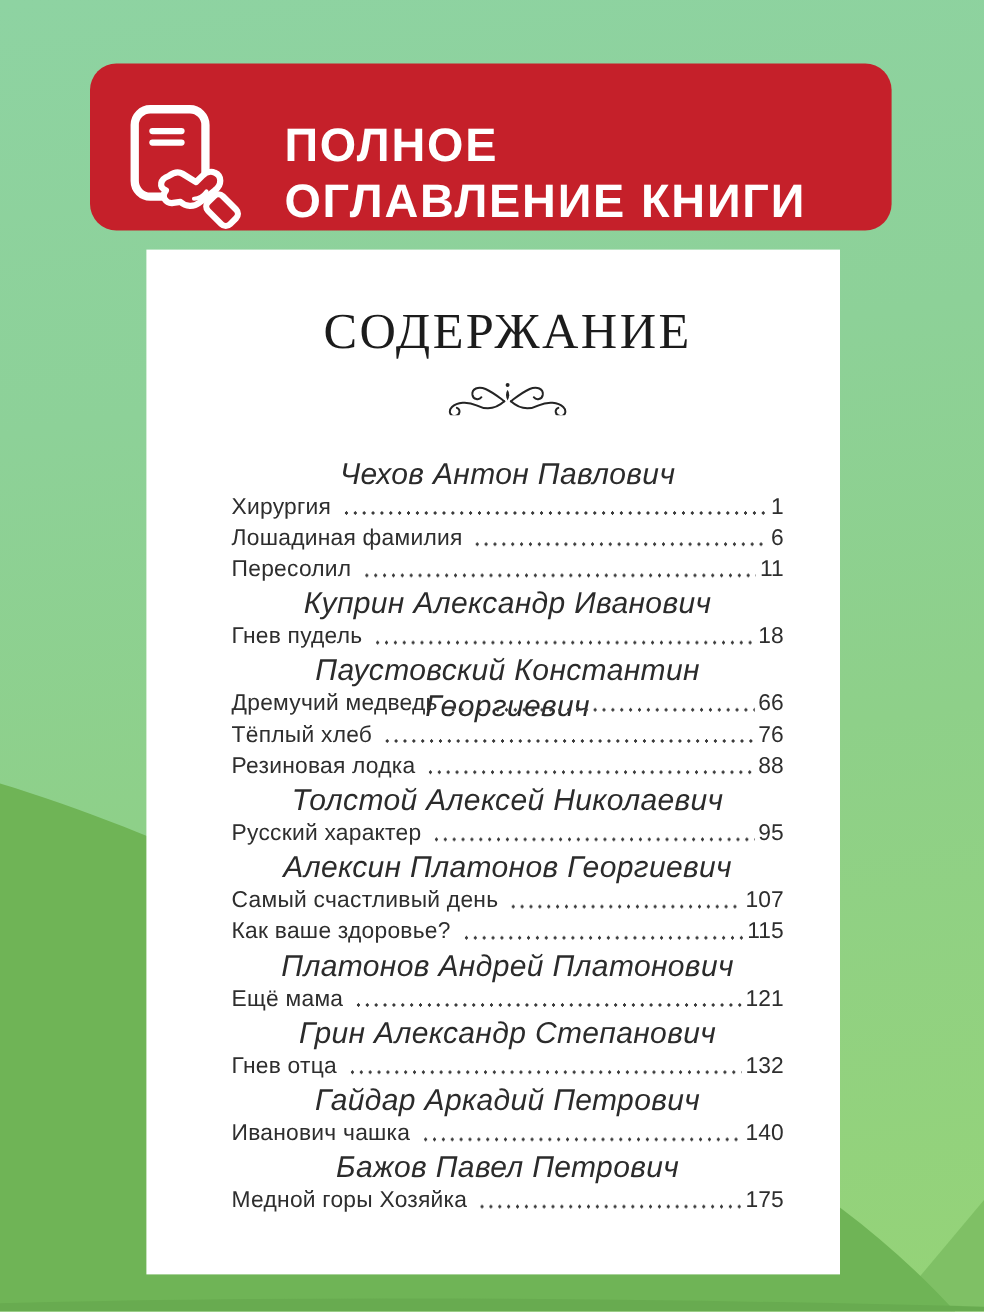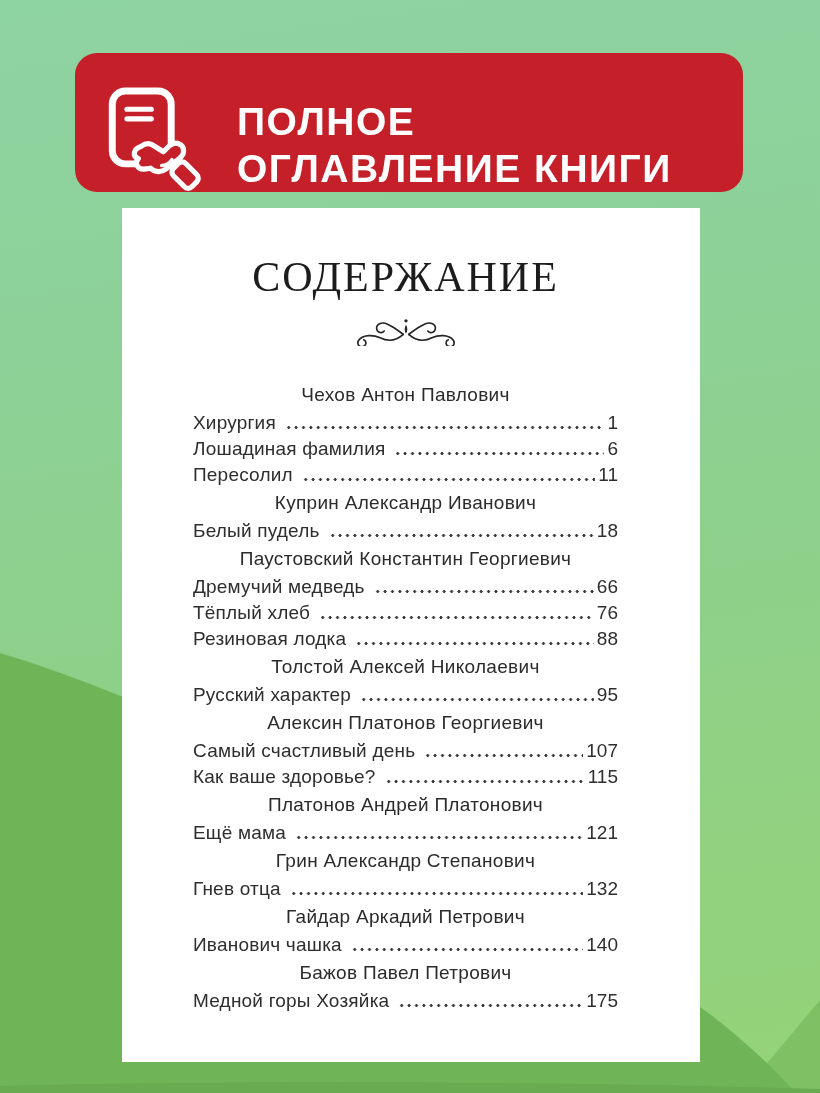--- a/index.html
+++ b/index.html
@@ -17,32 +17,32 @@
     background:#c5202a; border-radius:22px;
     display:flex; align-items:flex-end; padding:0 0 0 26px; box-sizing:border-box;
   }
   .banner-icon { width:104px; height:110px; flex:0 0 auto; margin-top:4px; }
   .banner-text { margin-left:32px; color:#ffffff; font-weight:700; font-size:39px;
     line-height:47px; letter-spacing:1.5px; }
 
   
   .page {
     position:absolute; left:122px; top:208px; width:578px; height:854px;
-    background:#ffffff; box-sizing:border-box; padding:46px 82px 0 71px;
+    background:#ffffff; box-sizing:border-box; padding:46px 47px 0 71px;
   }
   .page-title {
     margin:0; text-align:center;
     font-family:"Liberation Serif", serif; font-weight:400;
     font-size:42px; letter-spacing:2px; color:#1c1c1c; line-height:1.1;
   }
   .flourish { display:block; margin:16px auto 0 auto; width:152px; height:30px; }
 
   .toc { margin-top:34px; color:#2e2e2e; font-size:19px; }
   .author {
-    text-align:center; font-size:19px; color:#2b2b2b;
+    text-align:center; font-style:italic; font-size:25px; color:#2b2b2b;
     height:30px; line-height:30px; letter-spacing:0.3px;
   }
   .entry { display:flex; align-items:baseline; height:26px; line-height:26px; }
   .entry .t { white-space:nowrap; letter-spacing:0.2px; }
   .entry .dots {
     flex:1; align-self:stretch; margin:0 3px 0 9px;
     background-image:radial-gradient(circle, #3b3b3b 1.35px, rgba(0,0,0,0) 1.5px);
     background-size:7.4px 5px; background-repeat:repeat-x;
     background-position:left calc(100% - 6px);
   }
@@ -116,21 +116,21 @@
           <span class="dots"></span>
           <span class="p">6</span>
         </div>
         <div class="entry">
           <span class="t">Пересолил</span>
           <span class="dots"></span>
           <span class="p">11</span>
         </div>
         <div class="author">Куприн Александр Иванович</div>
         <div class="entry">
-          <span class="t">Белый пудель</span>
+          <span class="t">Гнев пудель</span>
           <span class="dots"></span>
           <span class="p">18</span>
         </div>
         <div class="author">Паустовский Константин Георгиевич</div>
         <div class="entry">
           <span class="t">Дремучий медведь</span>
           <span class="dots"></span>
           <span class="p">66</span>
         </div>
         <div class="entry">

